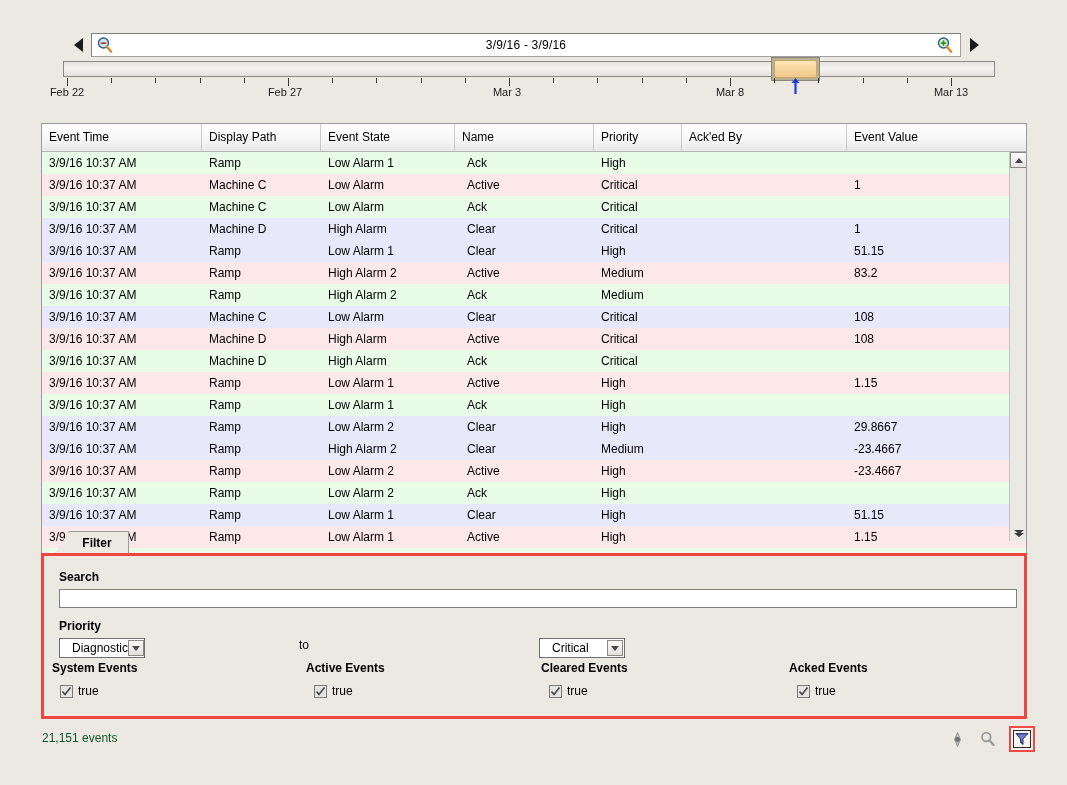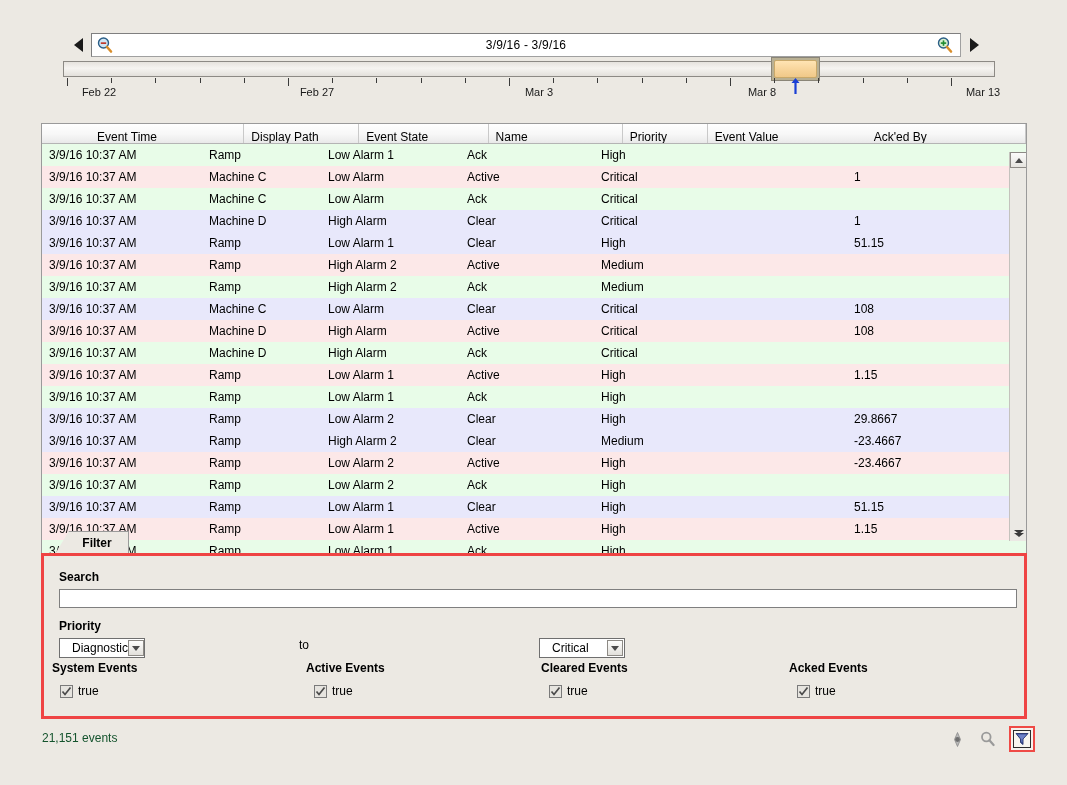--- a/index.html
+++ b/index.html
@@ -110,21 +110,21 @@
     position: absolute;
     top: 0;
     width: 1px;
     background: #3a3a3a;
   }
   .tick.major { height: 8px; }
   .tick.minor { height: 5px; }
   .tick-labels {
     position: absolute;
     left: 0; top: 86px;
-    width: 935px; height: 14px; margin-left: 32px;
+    width: 935px; height: 14px;
   }
   .tick-label {
     position: absolute;
     font-size: 11px;
     color: #1a1a1a;
     transform: translateX(-50%);
     white-space: nowrap;
   }
   .cursor-arrow {
     position: absolute;
@@ -137,25 +137,24 @@
     position: absolute;
     left: 41px; top: 123px;
     width: 986px; height: 596px;
     background: #ffffff;
     border: 1px solid #9a9a9a;
     box-sizing: border-box;
     overflow: hidden;
   }
   .thead {
     display: flex;
-    height: 20px;
+    height: 28px;
     background: linear-gradient(to bottom, #ffffff 0%, #f7f7f7 55%, #e9e9e9 100%);
     border-bottom: 1px solid #b4b4b4;
     box-sizing: border-box;
-    padding-left: 48px;
   }
   .th {
     font-size: 12px;
     color: #000;
     padding: 6px 0 0 7px;
     border-right: 1px solid #c9c9c9;
     box-sizing: border-box;
     overflow: hidden;
     white-space: nowrap;
   }
@@ -436,22 +435,22 @@
     </svg>
   </div>
 
   <div class="table-panel">
     <div class="thead" id="thead">
         <div class="th c0">Event Time</div>
         <div class="th c1">Display Path</div>
         <div class="th c3">Event State</div>
         <div class="th c2">Name</div>
         <div class="th c4">Priority</div>
+        <div class="th c5">Ack'ed By</div>
         <div class="th c6">Event Value</div>
-        <div class="th c5">Ack'ed By</div>
       </div>
     <div class="tbody" id="tbody">
         <div class="trow green">
           <div class="td c0">3/9/16 10:37 AM</div>
           <div class="td c1">Ramp</div>
           <div class="td c2">Low Alarm 1</div>
           <div class="td c3">Ack</div>
           <div class="td c4">High</div>
           <div class="td c5"></div>
           <div class="td c6"></div>
@@ -492,20 +491,21 @@
           <div class="td c5"></div>
           <div class="td c6">51.15</div>
         </div>
         <div class="trow pink">
           <div class="td c0">3/9/16 10:37 AM</div>
           <div class="td c1">Ramp</div>
           <div class="td c2">High Alarm 2</div>
           <div class="td c3">Active</div>
           <div class="td c4">Medium</div>
           <div class="td c5"></div>
+          <div class="td c6">83.2</div>
         </div>
         <div class="trow green">
           <div class="td c0">3/9/16 10:37 AM</div>
           <div class="td c1">Ramp</div>
           <div class="td c2">High Alarm 2</div>
           <div class="td c3">Ack</div>
           <div class="td c4">Medium</div>
           <div class="td c5"></div>
           <div class="td c6"></div>
         </div>

